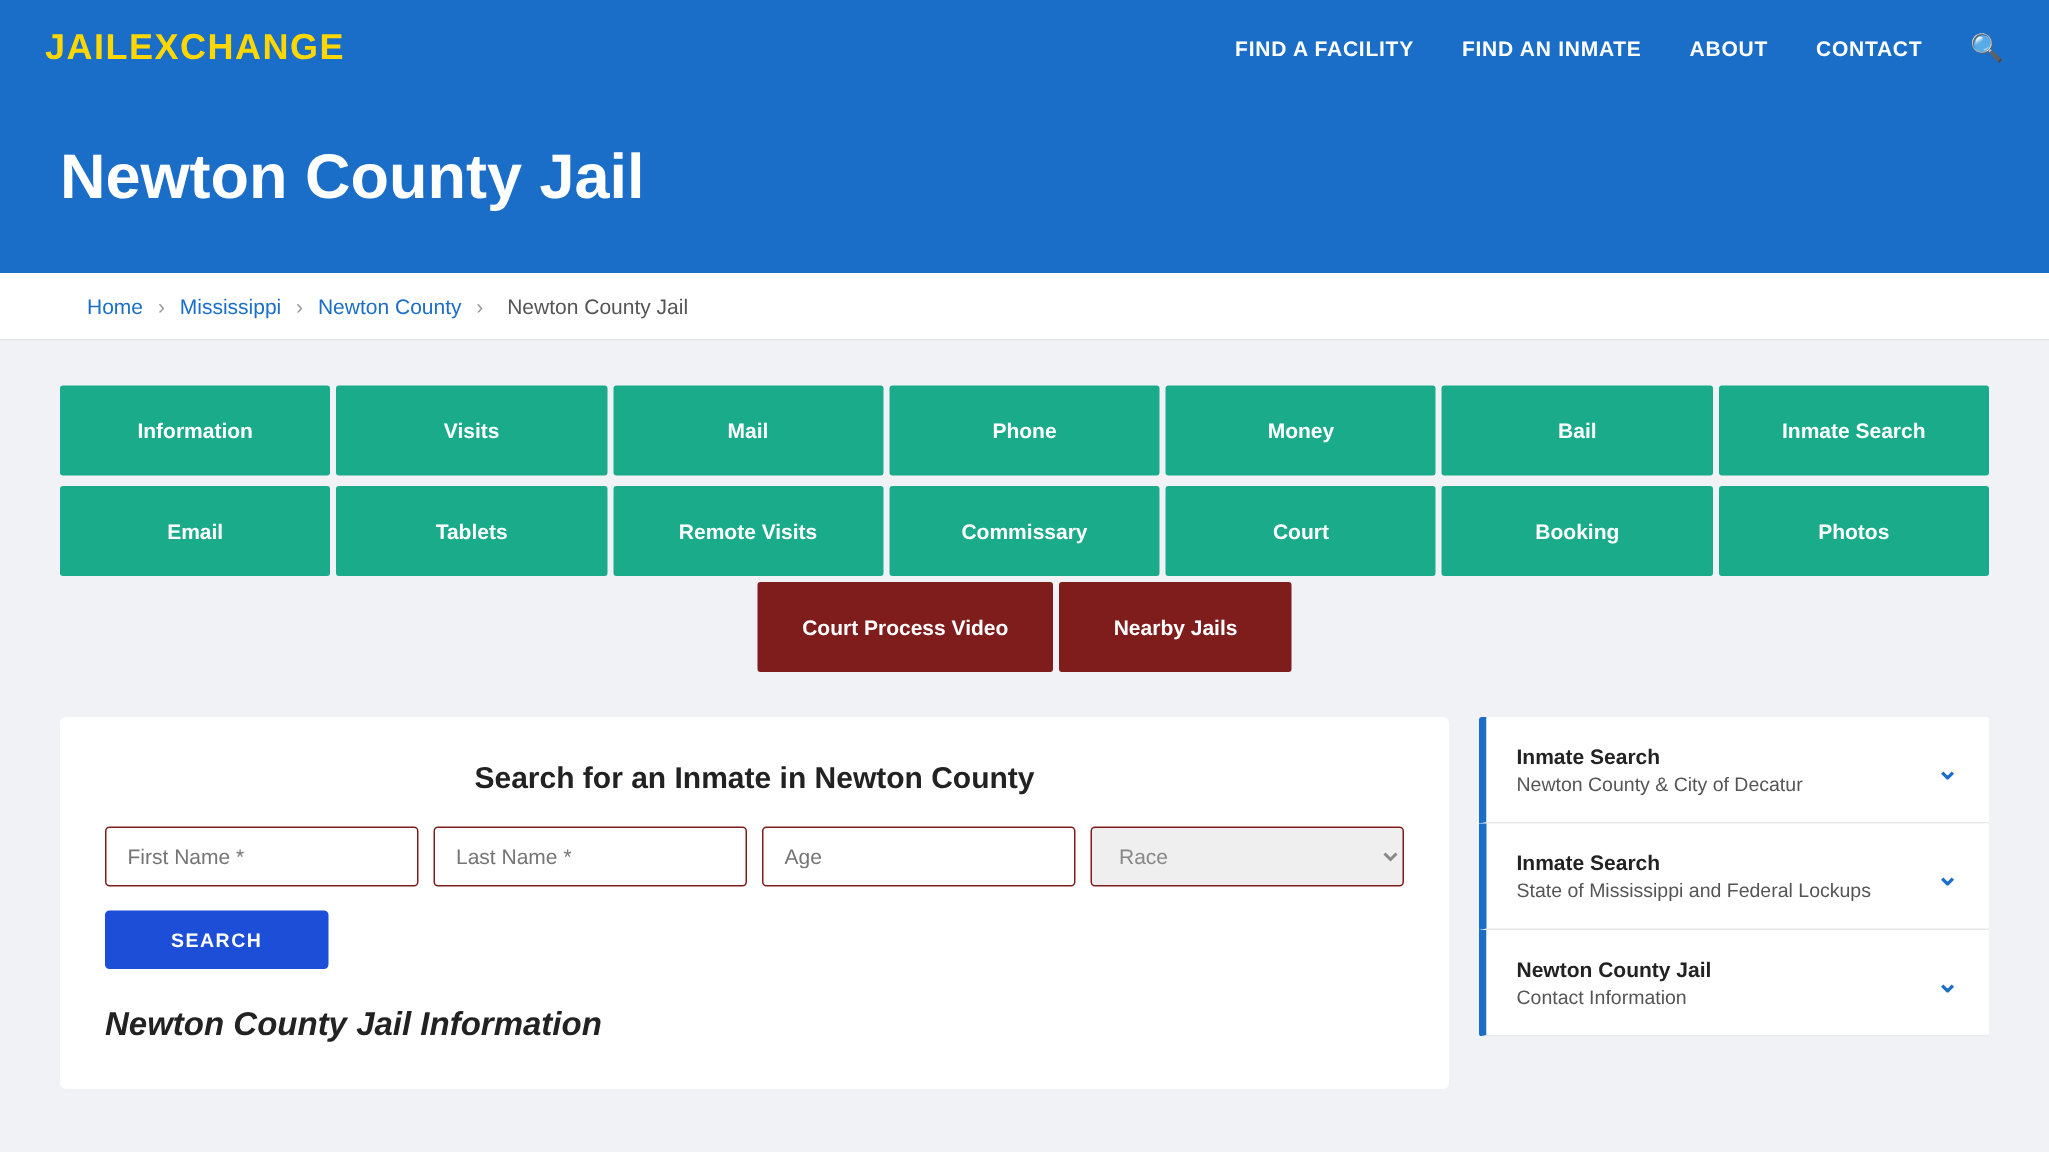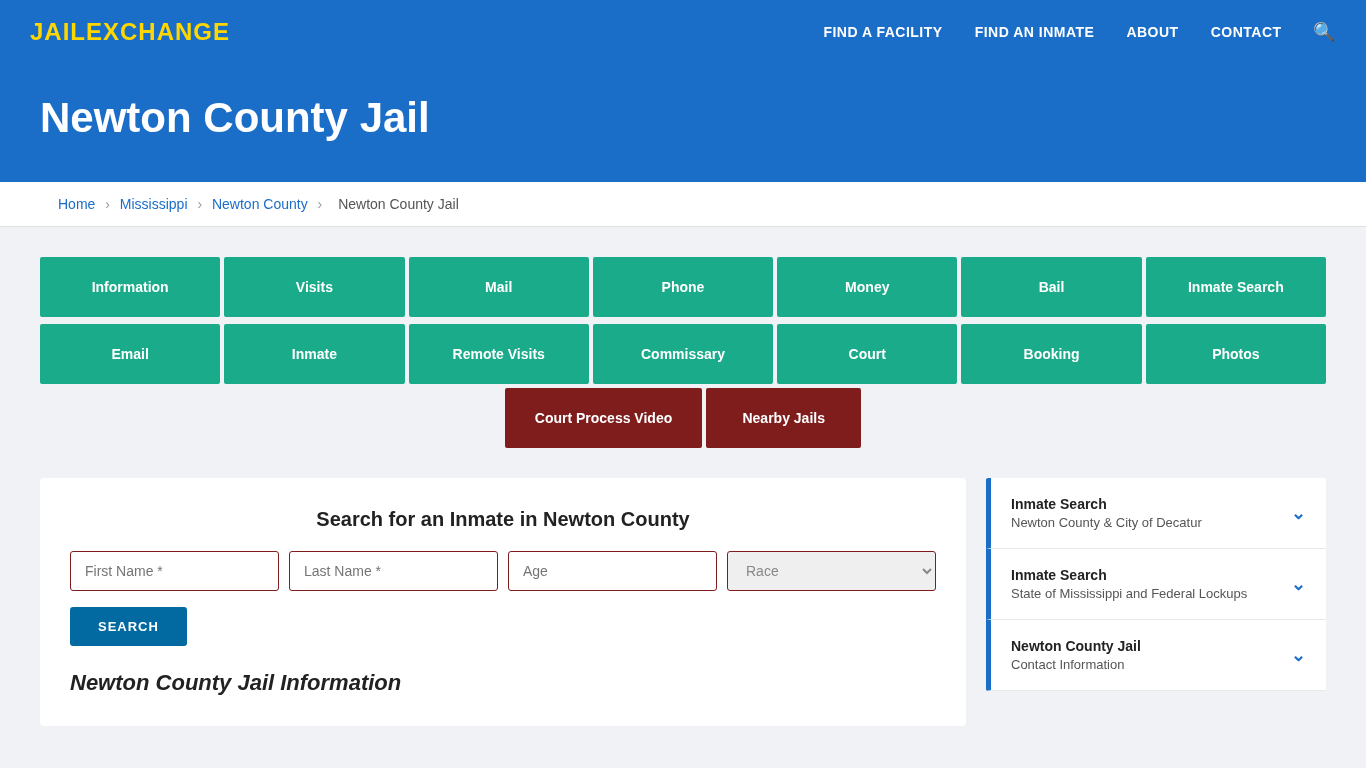--- a/index.html
+++ b/index.html
@@ -150,24 +150,24 @@
     .search-fields input, .search-fields select {
       border: 1px solid #7f1d1d;
       border-radius: 3px;
       padding: 10px 14px;
       font-size: 14px;
       color: #888;
       flex: 1;
       min-width: 100px;
     }
     .search-btn {
-      background: #0369a1;
+      background: #1d4ed8;
       color: #fff;
       border: none;
-      padding: 12px 28px;
+      padding: 12px 44px;
       font-size: 13px;
       font-weight: 700;
       letter-spacing: 1px;
       cursor: pointer;
       border-radius: 3px;
       text-transform: uppercase;
     }
 
     
     .section-title {
@@ -250,21 +250,21 @@
     <button class="grid-btn">Visits</button>
     <button class="grid-btn">Mail</button>
     <button class="grid-btn">Phone</button>
     <button class="grid-btn">Money</button>
     <button class="grid-btn">Bail</button>
     <button class="grid-btn">Inmate Search</button>
   </div>
 
   <div class="button-grid-row2">
     <button class="grid-btn">Email</button>
-    <button class="grid-btn">Inmate</button>
+    <button class="grid-btn">Tablets</button>
     <button class="grid-btn">Remote Visits</button>
     <button class="grid-btn">Commissary</button>
     <button class="grid-btn">Court</button>
     <button class="grid-btn">Booking</button>
     <button class="grid-btn">Photos</button>
   </div>
 
   <div class="button-grid-row3">
     <button class="grid-btn-wide">Court Process Video</button>
     <button class="grid-btn-wide">Nearby Jails</button>

